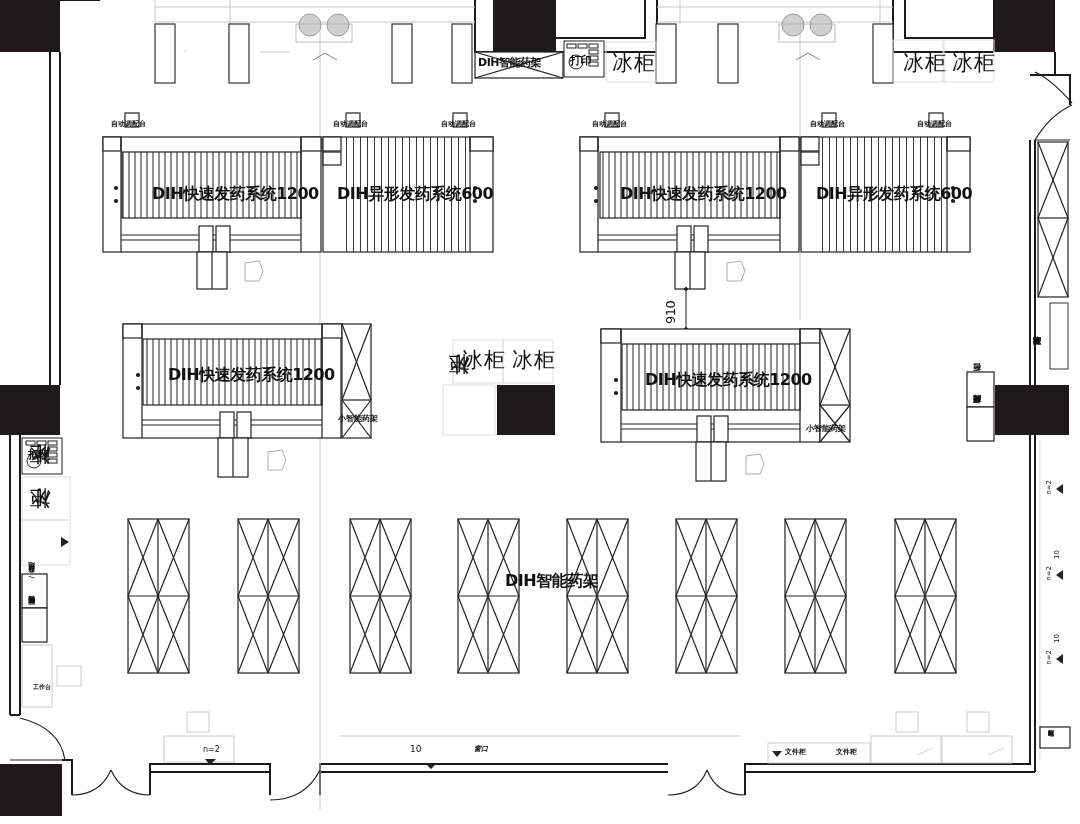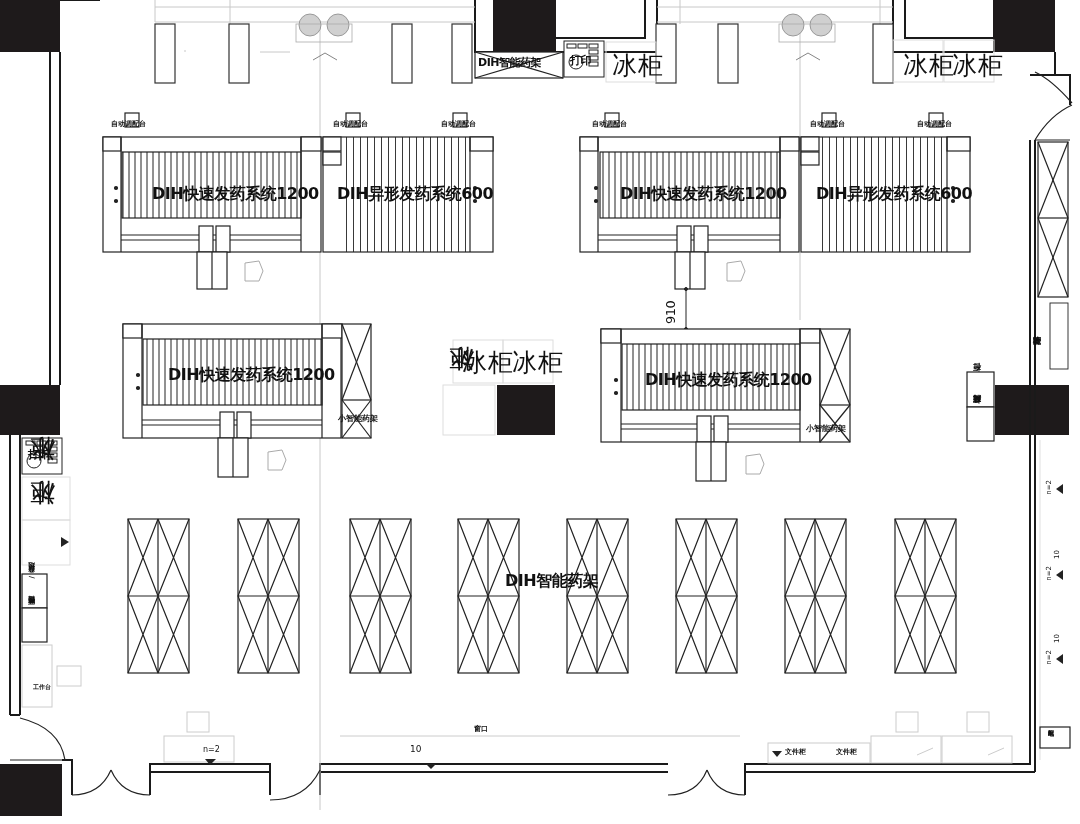--- a/index.html
+++ b/index.html
@@ -1,21 +1,21 @@
 <!DOCTYPE html>
 <html><head>
 <meta charset="utf-8">
 <style>
   html, body { margin: 0; padding: 0; background: #ffffff; }
   body { width: 1080px; height: 824px; overflow: hidden; position: relative; font-family: "DejaVu Sans", sans-serif; }
   #plan { position: absolute; left: 0; top: 0; width: 1080px; height: 824px; }
   .lbl { position: absolute; color: #111; font-weight: bold; white-space: nowrap; line-height: 1; }
   .lbl-sm { font-size: 7px; }
   .lbl-md { font-size: 16px; letter-spacing: -0.5px; }
-  .lbl-lg { font-size: 25px; font-weight: normal; letter-spacing: 1px; }
+  .lbl-lg { font-size: 21px; font-weight: normal; letter-spacing: 1px; }
   .lbl-vert { writing-mode: vertical-rl; }
   .lbl-rot180 { transform: rotate(180deg); }
   .lbl-rotm90 { transform: rotate(-90deg); transform-origin: left top; }
   .hit { position: absolute; }
 </style>
 </head>
 <body>
 
 <svg id="plan" viewBox="0 0 1080 824" xmlns="http://www.w3.org/2000/svg">
   <defs>
@@ -435,21 +435,21 @@
 
 <span class="lbl lbl-md" style="left:28px;top:449px;font-size:11px;">打印</span>
 <span class="lbl lbl-lg lbl-vert lbl-rot180" style="left:30px;top:480px;">冰柜</span>
 <span class="lbl lbl-lg lbl-vert lbl-rot180" style="left:30px;top:524px;">冰柜</span>
 <span class="lbl lbl-sm lbl-vert lbl-rot180" style="left:29px;top:576px;font-size:7px;">前台/退药</span>
 <span class="lbl lbl-sm lbl-vert lbl-rot180" style="left:29px;top:610px;font-size:7px;">退药暂存区</span>
 <span class="lbl lbl-sm" style="left:33px;top:684px;font-size:6px;">工作台</span>
 
 <span class="lbl lbl-sm" style="left:203px;top:746px;font-size:8px;font-weight:normal;">n=2</span>
 <span class="lbl lbl-sm" style="left:410px;top:745px;font-size:9px;font-weight:normal;">10</span>
-<span class="lbl lbl-sm" style="left:474px;top:726px;">窗口</span>
+<span class="lbl lbl-sm" style="left:474px;top:746px;font-style:italic;">窗口</span>
 <span class="lbl lbl-sm" style="left:785px;top:749px;">文件柜</span>
 <span class="lbl lbl-sm" style="left:836px;top:749px;">文件柜</span>
 
 <div class="hit" style="left:72px;top:765px;width:78px;height:35px;"></div>
 <div class="hit" style="left:270px;top:765px;width:50px;height:35px;"></div>
 <div class="hit" style="left:668px;top:765px;width:77px;height:35px;"></div>
 <div class="hit" style="left:1035px;top:75px;width:40px;height:65px;"></div>
 <div class="hit" style="left:20px;top:715px;width:45px;height:45px;"></div>
 
 </body></html>

